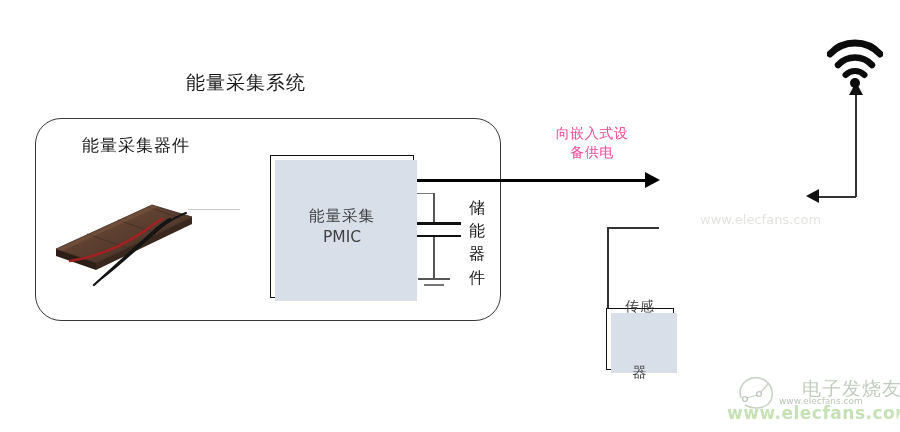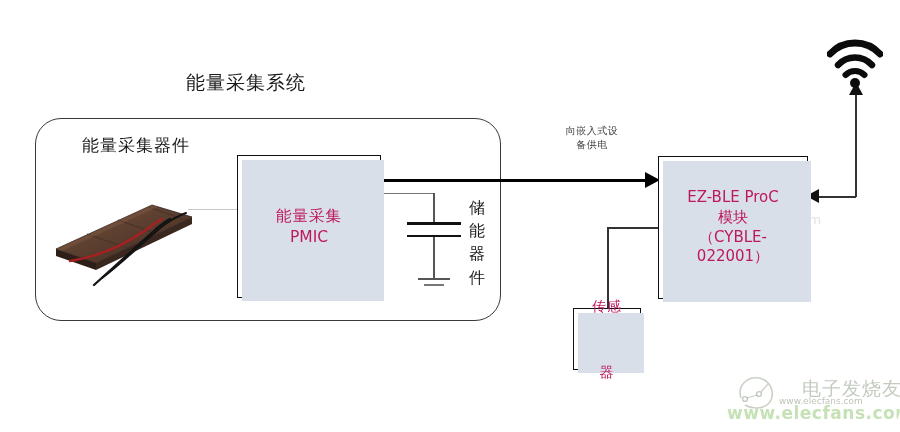--- a/index.html
+++ b/index.html
@@ -61,22 +61,23 @@
 
   
   .block {
     box-sizing: border-box;
     border: 1.4px solid #101010;
     background: #ffffff;
     display: flex;
     flex-direction: column;
     align-items: center;
     justify-content: center;
-    color: #be185d;
+    color: #404040;
     line-height: 1.32;
+    margin-left: 33px;
   }
   .block-shadow::after {
     content: "";
     position: absolute;
     left: 4px; top: 4px;
     right: -4px; bottom: -4px;
     background: #d9dfe8;
     z-index: -1;
   }
   #pmic-block {
@@ -134,22 +135,22 @@
   #power-arrow-head {
     left: 645px; top: 172px;
     width: 0; height: 0;
     border-left: 15px solid #000000;
     border-top: 8.5px solid transparent;
     border-bottom: 8.5px solid transparent;
   }
   #power-label {
     left: 522px; top: 124px;
     width: 140px;
-    font-size: 10px;
-    color: #404040;
+    font-size: 14px;
+    color: #ec4899;
     text-align: center;
     line-height: 1.35;
     letter-spacing: 0.5px;
   }
 
   
   #sensor-v { left: 607px; top: 227px; width: 1.5px; height: 92px; background:#333; }
   #sensor-h { left: 607px; top: 227px; width: 52px; height: 1.5px; background:#333; }
 
   
@@ -266,26 +267,20 @@
       <div>储</div>
       <div>能</div>
       <div>器</div>
       <div>件</div>
     </div>
 
   <div class="abs" id="power-arrow-line"></div>
   <div class="abs" id="power-arrow-head"></div>
   <div class="abs" id="power-label">向嵌入式设<br>备供电</div>
 
-  <div class="abs block block-shadow" id="ble-block">
-    <div class="ln">EZ-BLE ProC</div>
-    <div class="ln">模块</div>
-    <div class="ln">（CYBLE-</div>
-    <div class="ln">022001）</div>
-  </div>
 
   <div class="abs" id="sensor-h"></div>
   <div class="abs" id="sensor-v"></div>
   <div class="abs block block-shadow" id="sensor-block">
     <div class="ln">传感</div>
     <div class="ln">器</div>
   </div>
 
   <div class="abs" id="ant-h"></div>
   <div class="abs" id="ant-v"></div>

